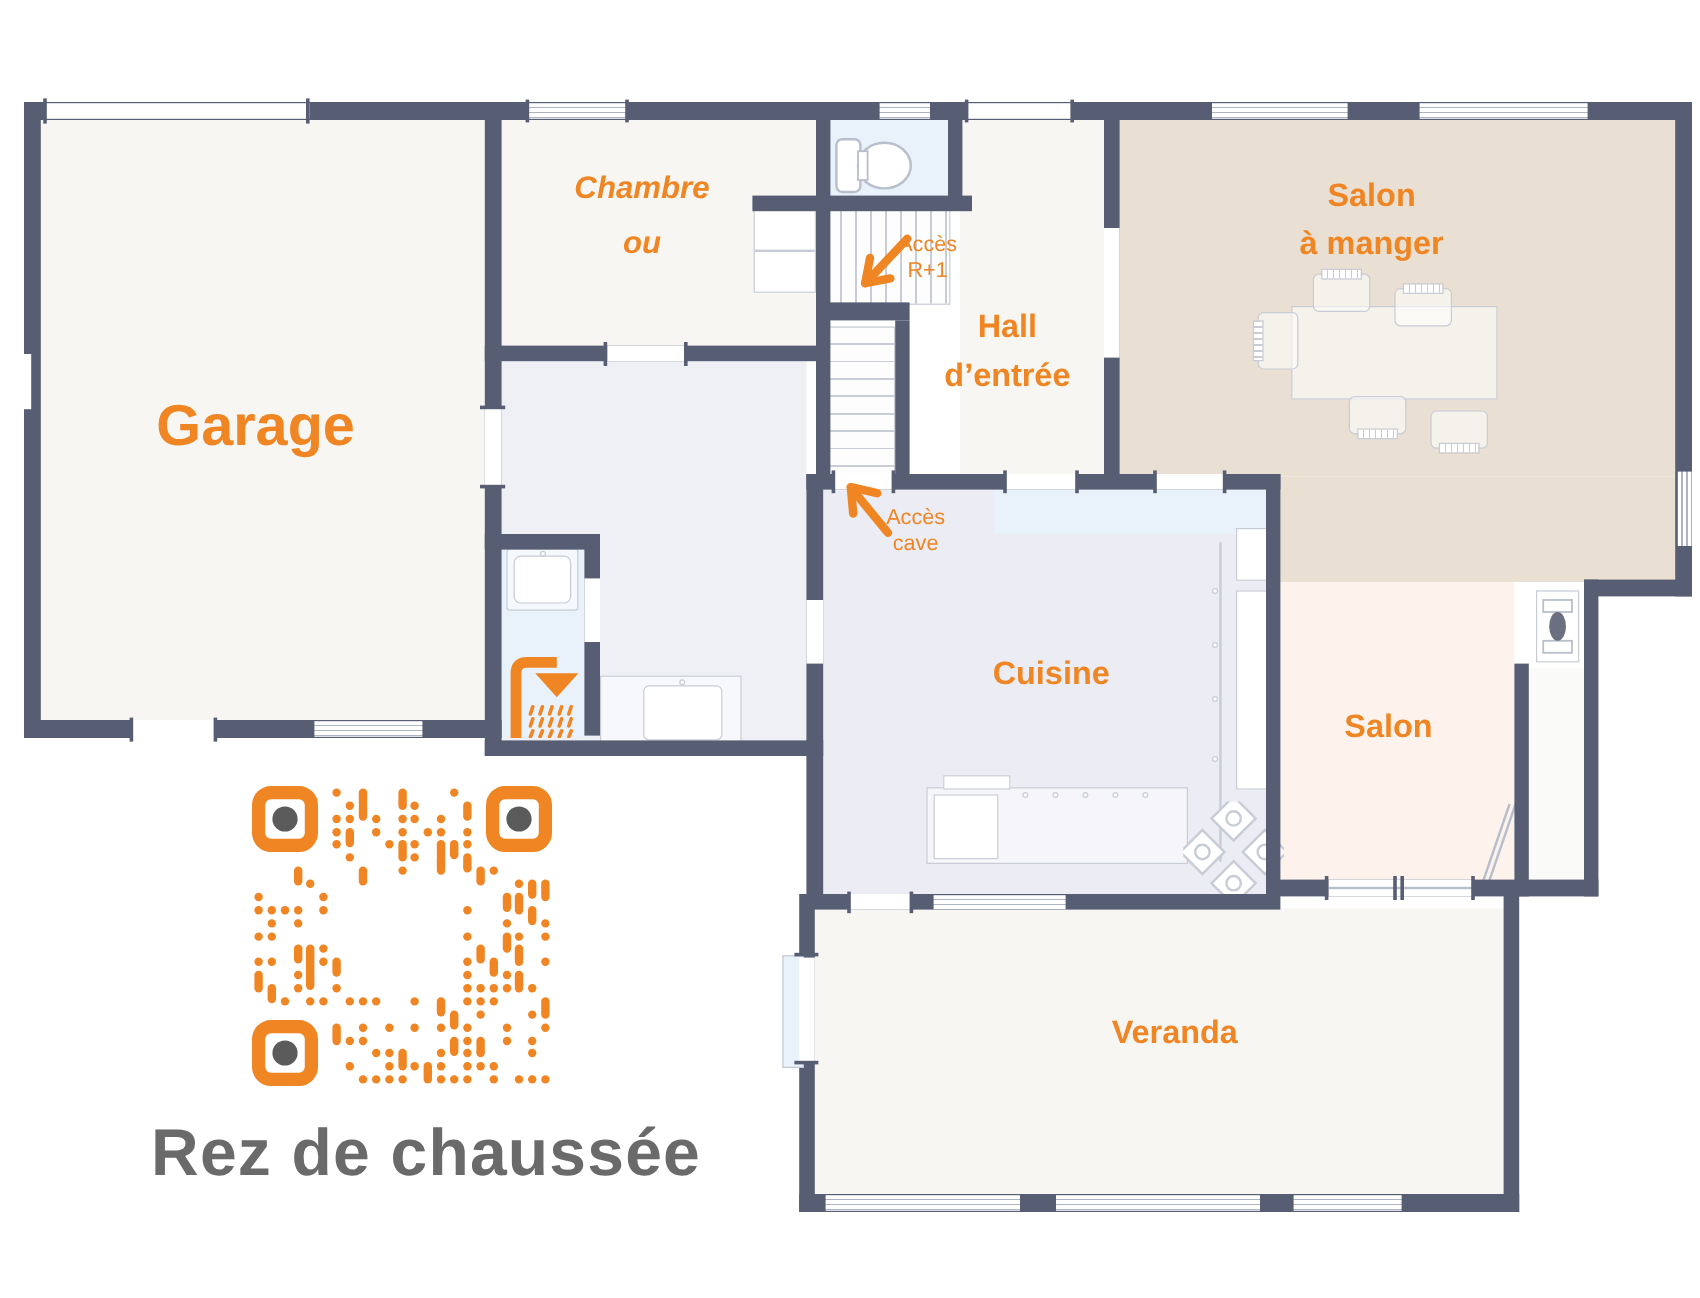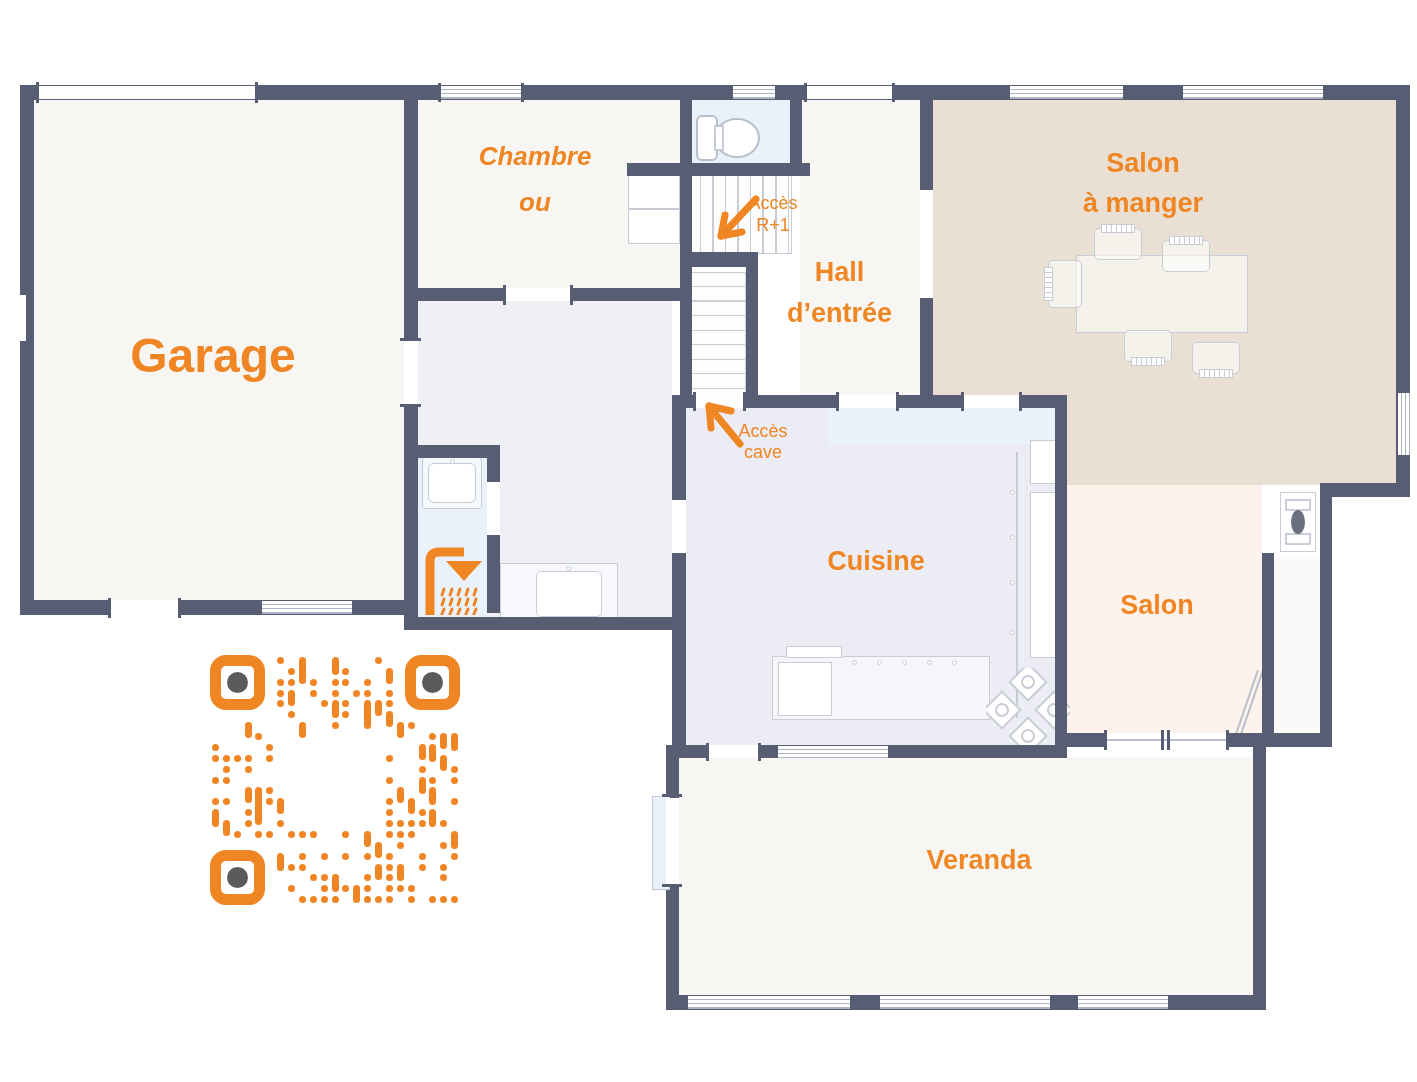--- a/index.html
+++ b/index.html
@@ -465,14 +465,15 @@
         <div class="eyedot"></div>
       </div>
     <div class="eye" style="right:0;top:0;">
         <div class="eyedot"></div>
       </div>
     <div class="eye" style="left:0;bottom:0;">
         <div class="eyedot"></div>
       </div>
   </div>
 
+  <div id="title">Rez de chaussée</div>
 
 </div>
 
 </body></html>

